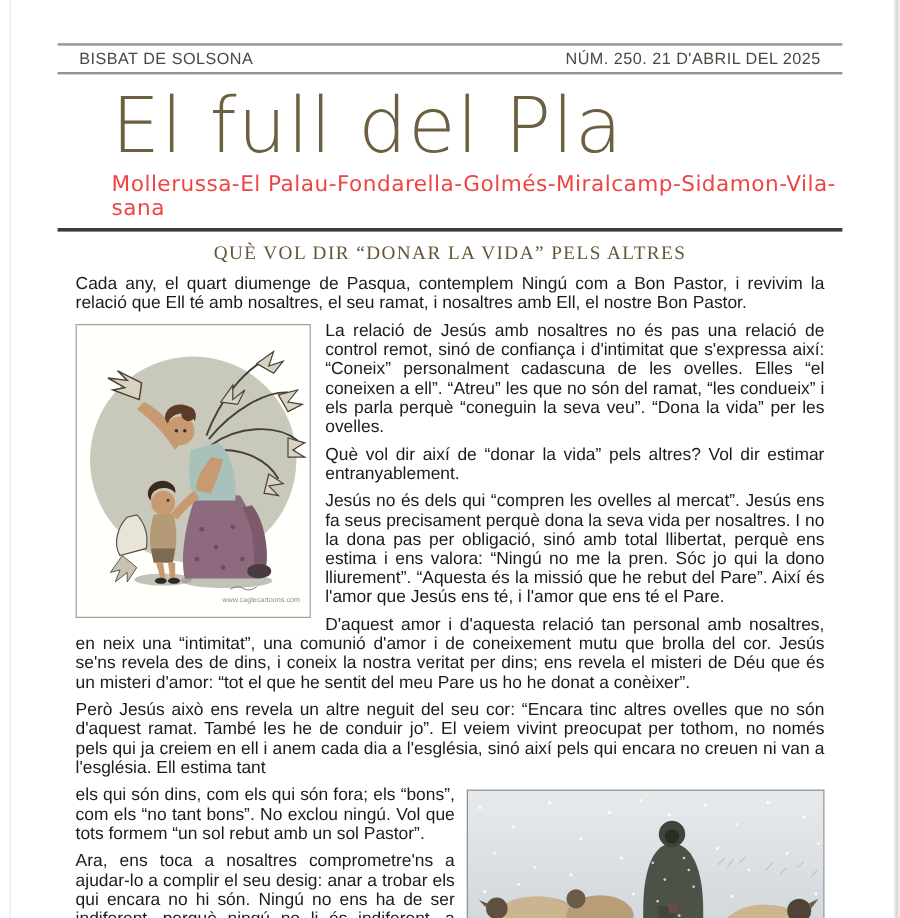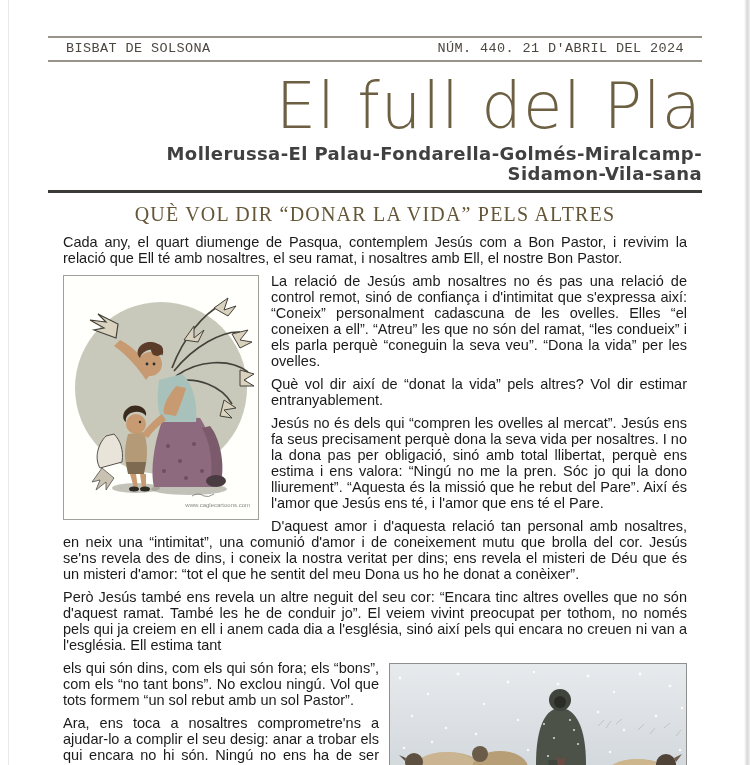--- a/index.html
+++ b/index.html
@@ -14,42 +14,42 @@
     background:linear-gradient(to right,#ffffff 0%,#d7d7d7 55%,#f1f1f1 100%);}
 
   .content{margin:0 48px;}
 
   
   .rule{height:2px;background:#98948c;}
   .rule-top{margin-top:36px;}
   .header-row{
     display:flex;justify-content:space-between;
     padding:3px 18px 4px 18px;
-    font-size:13.5px;letter-spacing:.4px;color:#4c4740;font-family:Liberation Mono, monospace;
+    font-size:13.5px;letter-spacing:.4px;color:#4c4740;
   }
   
-  .masthead{text-align:right;margin-left:45px;}
+  .masthead{text-align:left;margin-left:45px;}
   .masthead-title{
     margin-top:8px;
     font-family:"DejaVu Sans","Liberation Sans",sans-serif;
     font-weight:200;font-size:64px;line-height:72px;
     color:#6c5f42;letter-spacing:1px;
   }
   .masthead-subtitle{
     font-family:"DejaVu Sans","Liberation Sans",sans-serif;
-    font-weight:700;font-size:18px;line-height:20px;
-    color:#404040;letter-spacing:.4px;margin-top:2px;
+    font-weight:400;font-size:18px;line-height:20px;
+    color:#ef4444;letter-spacing:.4px;margin-top:2px;
   }
   .rule-dark{height:3px;background:#3c3b37;margin-top:6px;}
 
   
   .headline{
     text-align:center;margin:10px 0 8px 0;
     font-family:"Liberation Serif","DejaVu Serif",serif;
-    font-size:20px;letter-spacing:1.2px;color:#655637;font-weight:400;
+    font-size:16px;letter-spacing:1.2px;color:#655637;font-weight:400;
   }
   .article-body{
     padding:0 15px;
     font-size:14.5px;line-height:16px;color:#1b1b1b;
     text-align:justify;
   }
   .article-body p{margin:0 0 7px 0;}
   .it{}
 
   .illustration{
@@ -71,35 +71,35 @@
 <body>
 
 <div class="page-edge-left"></div>
 <div class="page-edge-right"></div>
 
 <div class="content">
 
   <div class="rule rule-top"></div>
   <div class="header-row">
     <span>BISBAT DE SOLSONA</span>
-    <span>NÚM. 440. 21 D'ABRIL DEL 2024</span>
+    <span>NÚM. 250. 21 D'ABRIL DEL 2025</span>
   </div>
   <div class="rule"></div>
 
   <div class="masthead">
     <div class="masthead-title">El full del Pla</div>
     <div class="masthead-subtitle">Mollerussa-El Palau-Fondarella-Golmés-Miralcamp-Sidamon-Vila-sana</div>
   </div>
   <div class="rule-dark"></div>
 
   <h1 class="headline">QUÈ VOL DIR “DONAR LA VIDA” PELS ALTRES</h1>
 
   <div class="article-body">
 
-    <p><span>Cada any, el quart diumenge de Pasqua, contemplem Jesús com a Bon Pastor, i revivim la relació que Ell té amb nosaltres, el seu ramat, i nosaltres amb Ell, el nostre Bon Pastor.</span></p>
+    <p><span>Cada any, el quart diumenge de Pasqua, contemplem Ningú com a Bon Pastor, i revivim la relació que Ell té amb nosaltres, el seu ramat, i nosaltres amb Ell, el nostre Bon Pastor.</span></p>
 
     <div class="illustration">
       <svg viewBox="0 0 194 243">
         <circle cx="97" cy="112" r="86" fill="#c9c9bb"></circle>
 
         <ellipse cx="72" cy="212" rx="24" ry="5" fill="#8f8f83" opacity="0.55"></ellipse>
         <ellipse cx="125" cy="213" rx="38" ry="6" fill="#8f8f83" opacity="0.55"></ellipse>
 
         <g stroke="#45413a" stroke-width="1.6" fill="none">
           <path d="M108,92 C120,60 140,38 158,28"></path>
@@ -155,27 +155,27 @@
           <path d="M62,146 C60,136 76,132 82,140 C84,132 72,126 64,132 C58,136 58,144 62,146 Z" fill="#3a2a1e"></path>
           <circle cx="76" cy="146" r="1.2" fill="#2c2c2c"></circle>
         </g>
 
         <path d="M128,220 q6,-4 12,0 q4,2 10,-2" stroke="#777" stroke-width="0.8" fill="none"></path>
         <text x="186" y="231" text-anchor="end" font-size="6" fill="#8a8a8a" font-family="Liberation Sans, sans-serif">www.caglecartoons.com</text>
       </svg>
     </div>
 
     <p><span>La relació de Jesús amb nosaltres no és pas una relació de control remot, sinó de confiança i d'intimitat que s'expressa així: “</span><span class="it">Coneix</span><span>” personalment cadascuna de les ovelles. Elles “</span><span class="it">el coneixen</span><span> a ell”. “</span><span class="it">Atreu</span><span>” les que no són del ramat, “</span><span class="it">les condueix</span><span>” i els parla perquè “</span><span class="it">coneguin la seva veu</span><span>”. “</span><span class="it">Dona la vida</span><span>” per les ovelles.</span></p>
-    <p><span>Què vol dir així de </span><span class="it">“donat la vida”</span><span> pels altres? Vol dir estimar entranyablement.</span></p>
+    <p><span>Què vol dir així de </span><span class="it">“donar la vida”</span><span> pels altres? Vol dir estimar entranyablement.</span></p>
     <p><span>Jesús no és dels qui “compren les ovelles al mercat”. Jesús ens fa seus precisament perquè dona la seva vida per nosaltres. I no la dona pas per obligació, sinó amb total llibertat, perquè ens estima i ens valora: </span><span class="it">“Ningú no me la pren. Sóc jo qui la dono lliurement”</span><span>. </span><span class="it">“Aquesta és la missió que he rebut del Pare”</span><span>. Així és l'amor que Jesús ens té, i l'amor que ens té el Pare.</span></p>
-    <p><span>D'aquest amor i d'aquesta relació tan personal amb nosaltres, en neix una “intimitat”, una comunió d'amor i de coneixement mutu que brolla del cor. Jesús se'ns revela des de dins, i coneix la nostra veritat per dins; ens revela el misteri de Déu que és un misteri d'amor: </span><span class="it">“tot el que he sentit del meu Dona us ho he donat a conèixer”</span><span>.</span></p>
+    <p><span>D'aquest amor i d'aquesta relació tan personal amb nosaltres, en neix una “intimitat”, una comunió d'amor i de coneixement mutu que brolla del cor. Jesús se'ns revela des de dins, i coneix la nostra veritat per dins; ens revela el misteri de Déu que és un misteri d'amor: </span><span class="it">“tot el que he sentit del meu Pare us ho he donat a conèixer”</span><span>.</span></p>
 
     <div style="clear:left;"></div>
 
-    <p><span>Però Jesús també ens revela un altre neguit del seu cor: </span><span class="it">“Encara tinc altres ovelles que no són d'aquest ramat. També les he de conduir jo”</span><span>. El veiem vivint preocupat per tothom, no només pels qui ja creiem en ell i anem cada dia a l'església, sinó així pels qui encara no creuen ni van a l'església. Ell estima tant</span></p>
+    <p><span>Però Jesús això ens revela un altre neguit del seu cor: </span><span class="it">“Encara tinc altres ovelles que no són d'aquest ramat. També les he de conduir jo”</span><span>. El veiem vivint preocupat per tothom, no només pels qui ja creiem en ell i anem cada dia a l'església, sinó així pels qui encara no creuen ni van a l'església. Ell estima tant</span></p>
 
     <div class="bottom-row">
       <div class="bottom-left">
         <p><span>els qui són dins, com els qui són fora; els “bons”, com els “no tant bons”. No exclou ningú. Vol que tots formem </span><span class="it">“un sol rebut amb un sol Pastor”</span><span>.</span></p>
         <p><span>Ara, ens toca a nosaltres comprometre'ns a ajudar-lo a complir el seu desig: anar a trobar els qui encara no hi són. Ningú no ens ha de ser indiferent, perquè ningú no li és indiferent, a Jesús.</span></p>
       </div>
       <div class="photo">
         <svg viewBox="0 0 300 148" preserveAspectRatio="xMidYMin slice">
           <defs>
             <linearGradient id="sky" x1="0" y1="0" x2="0" y2="1">

